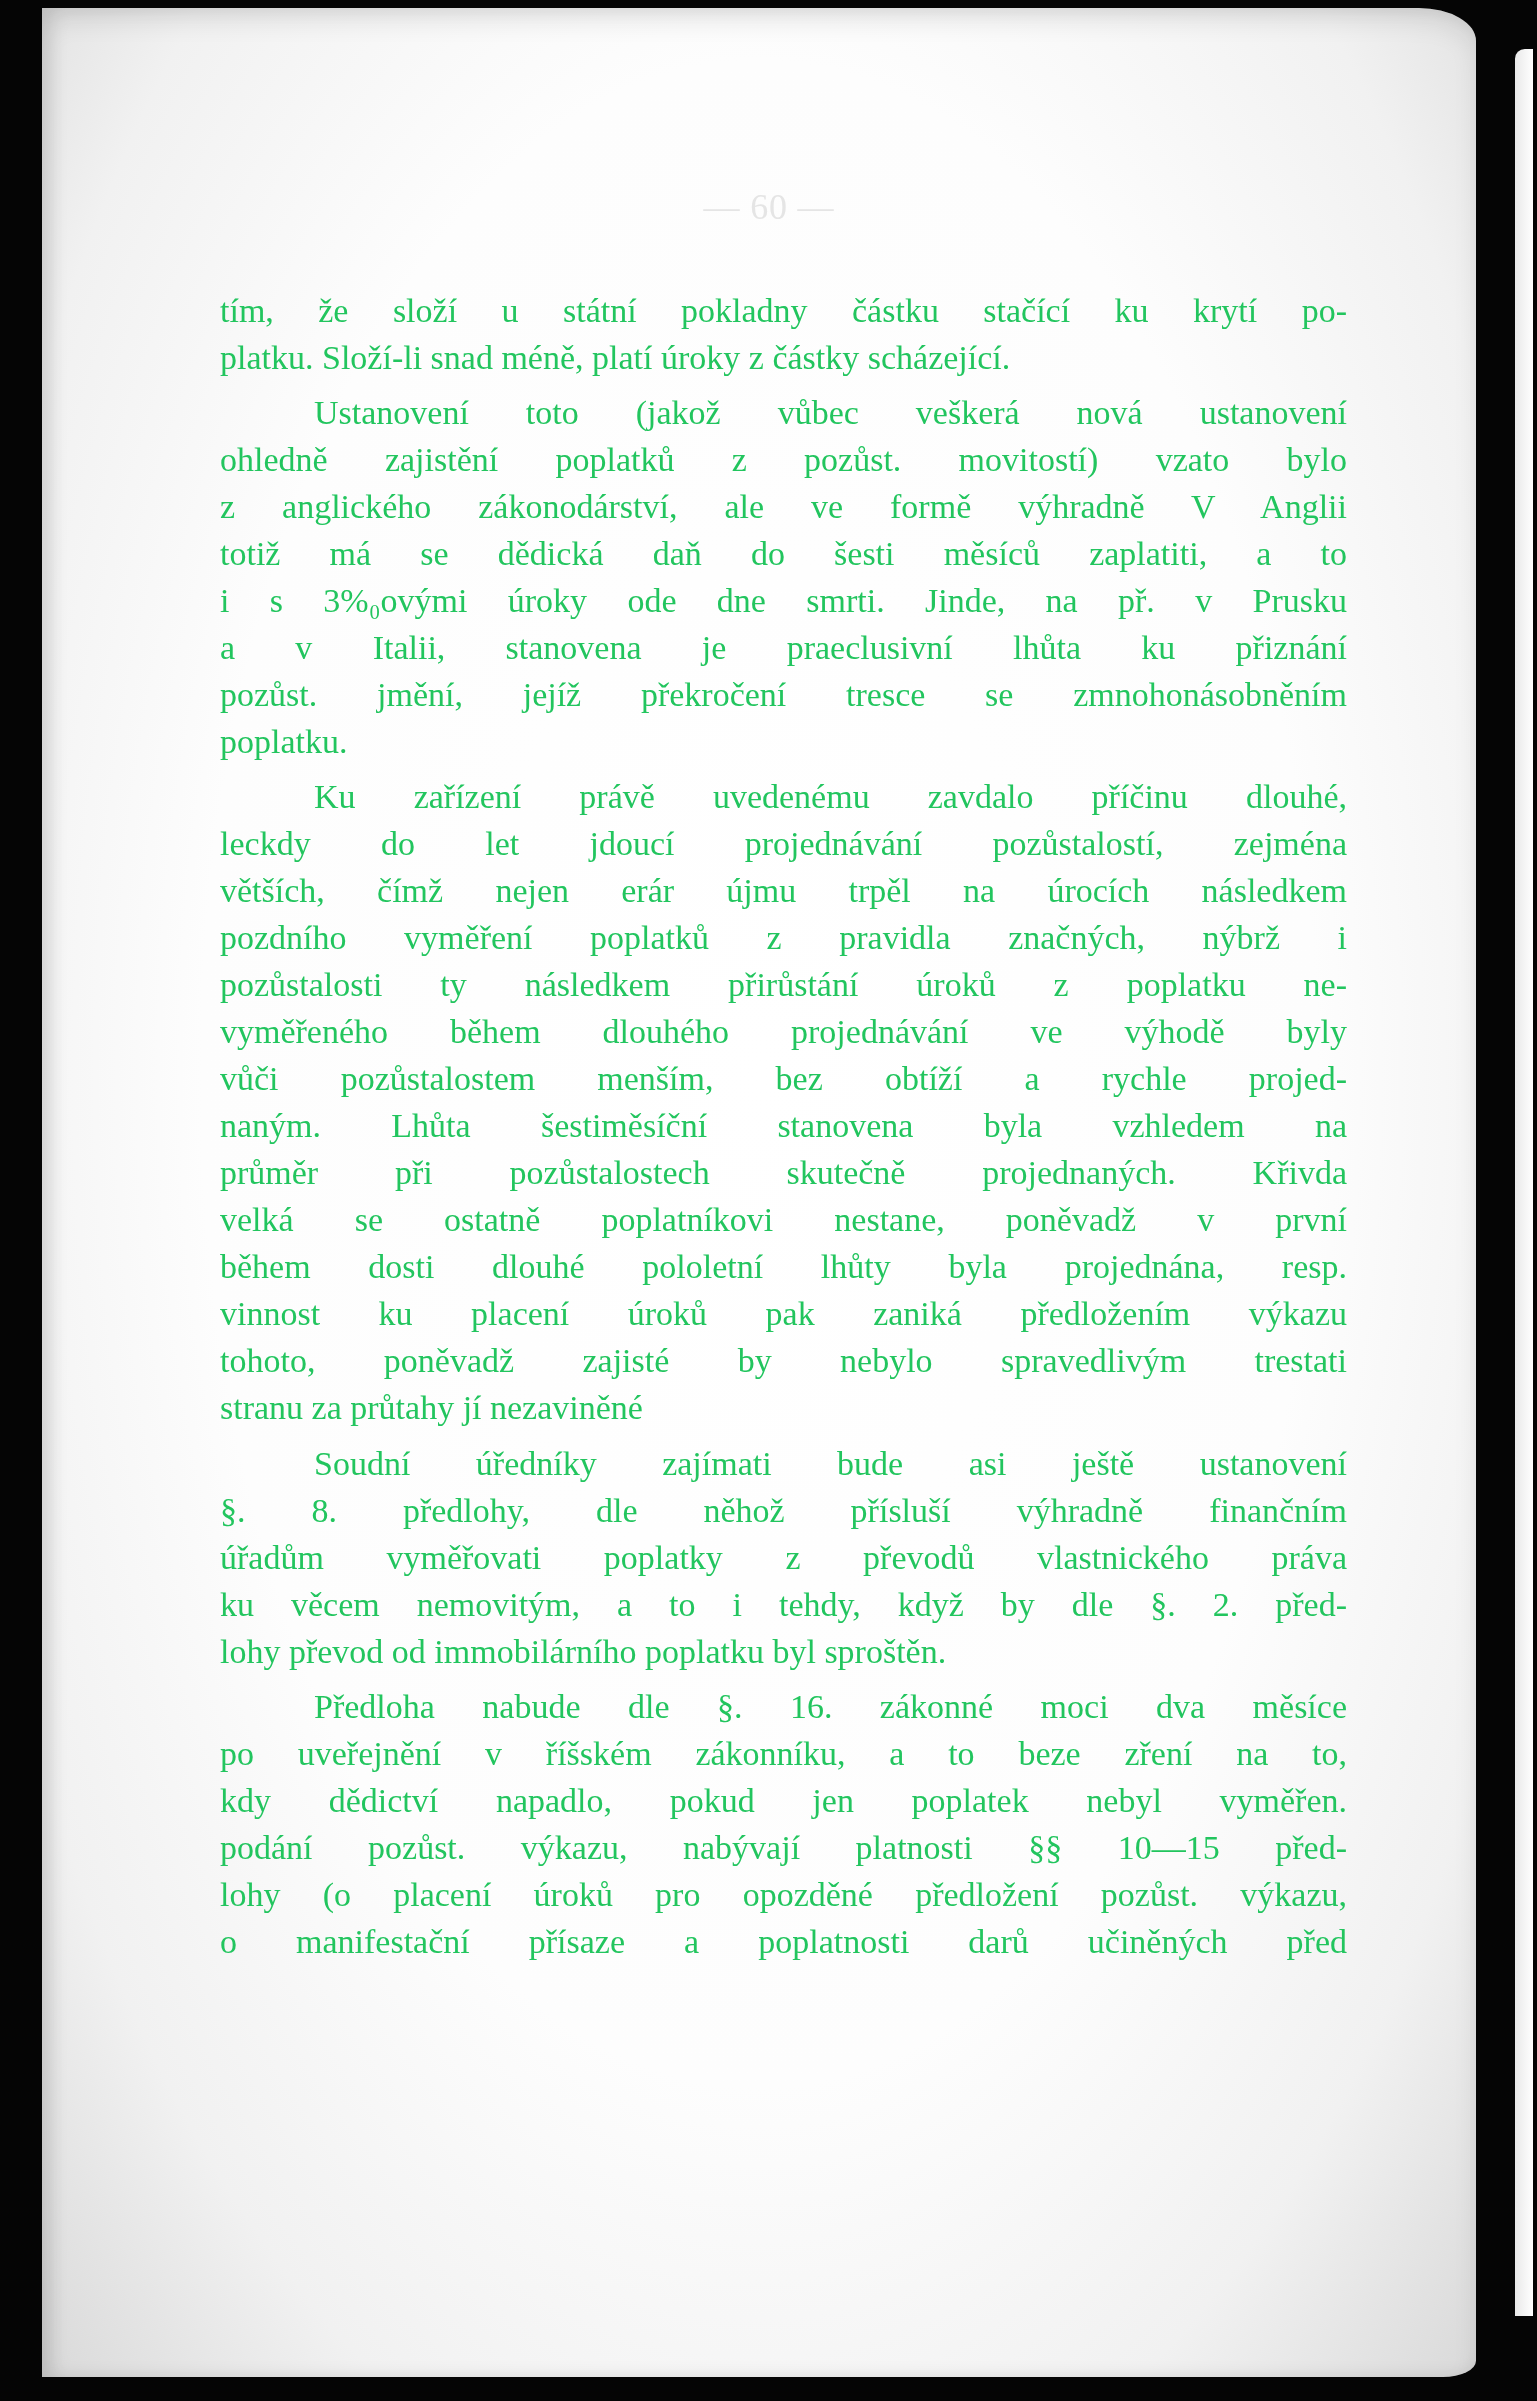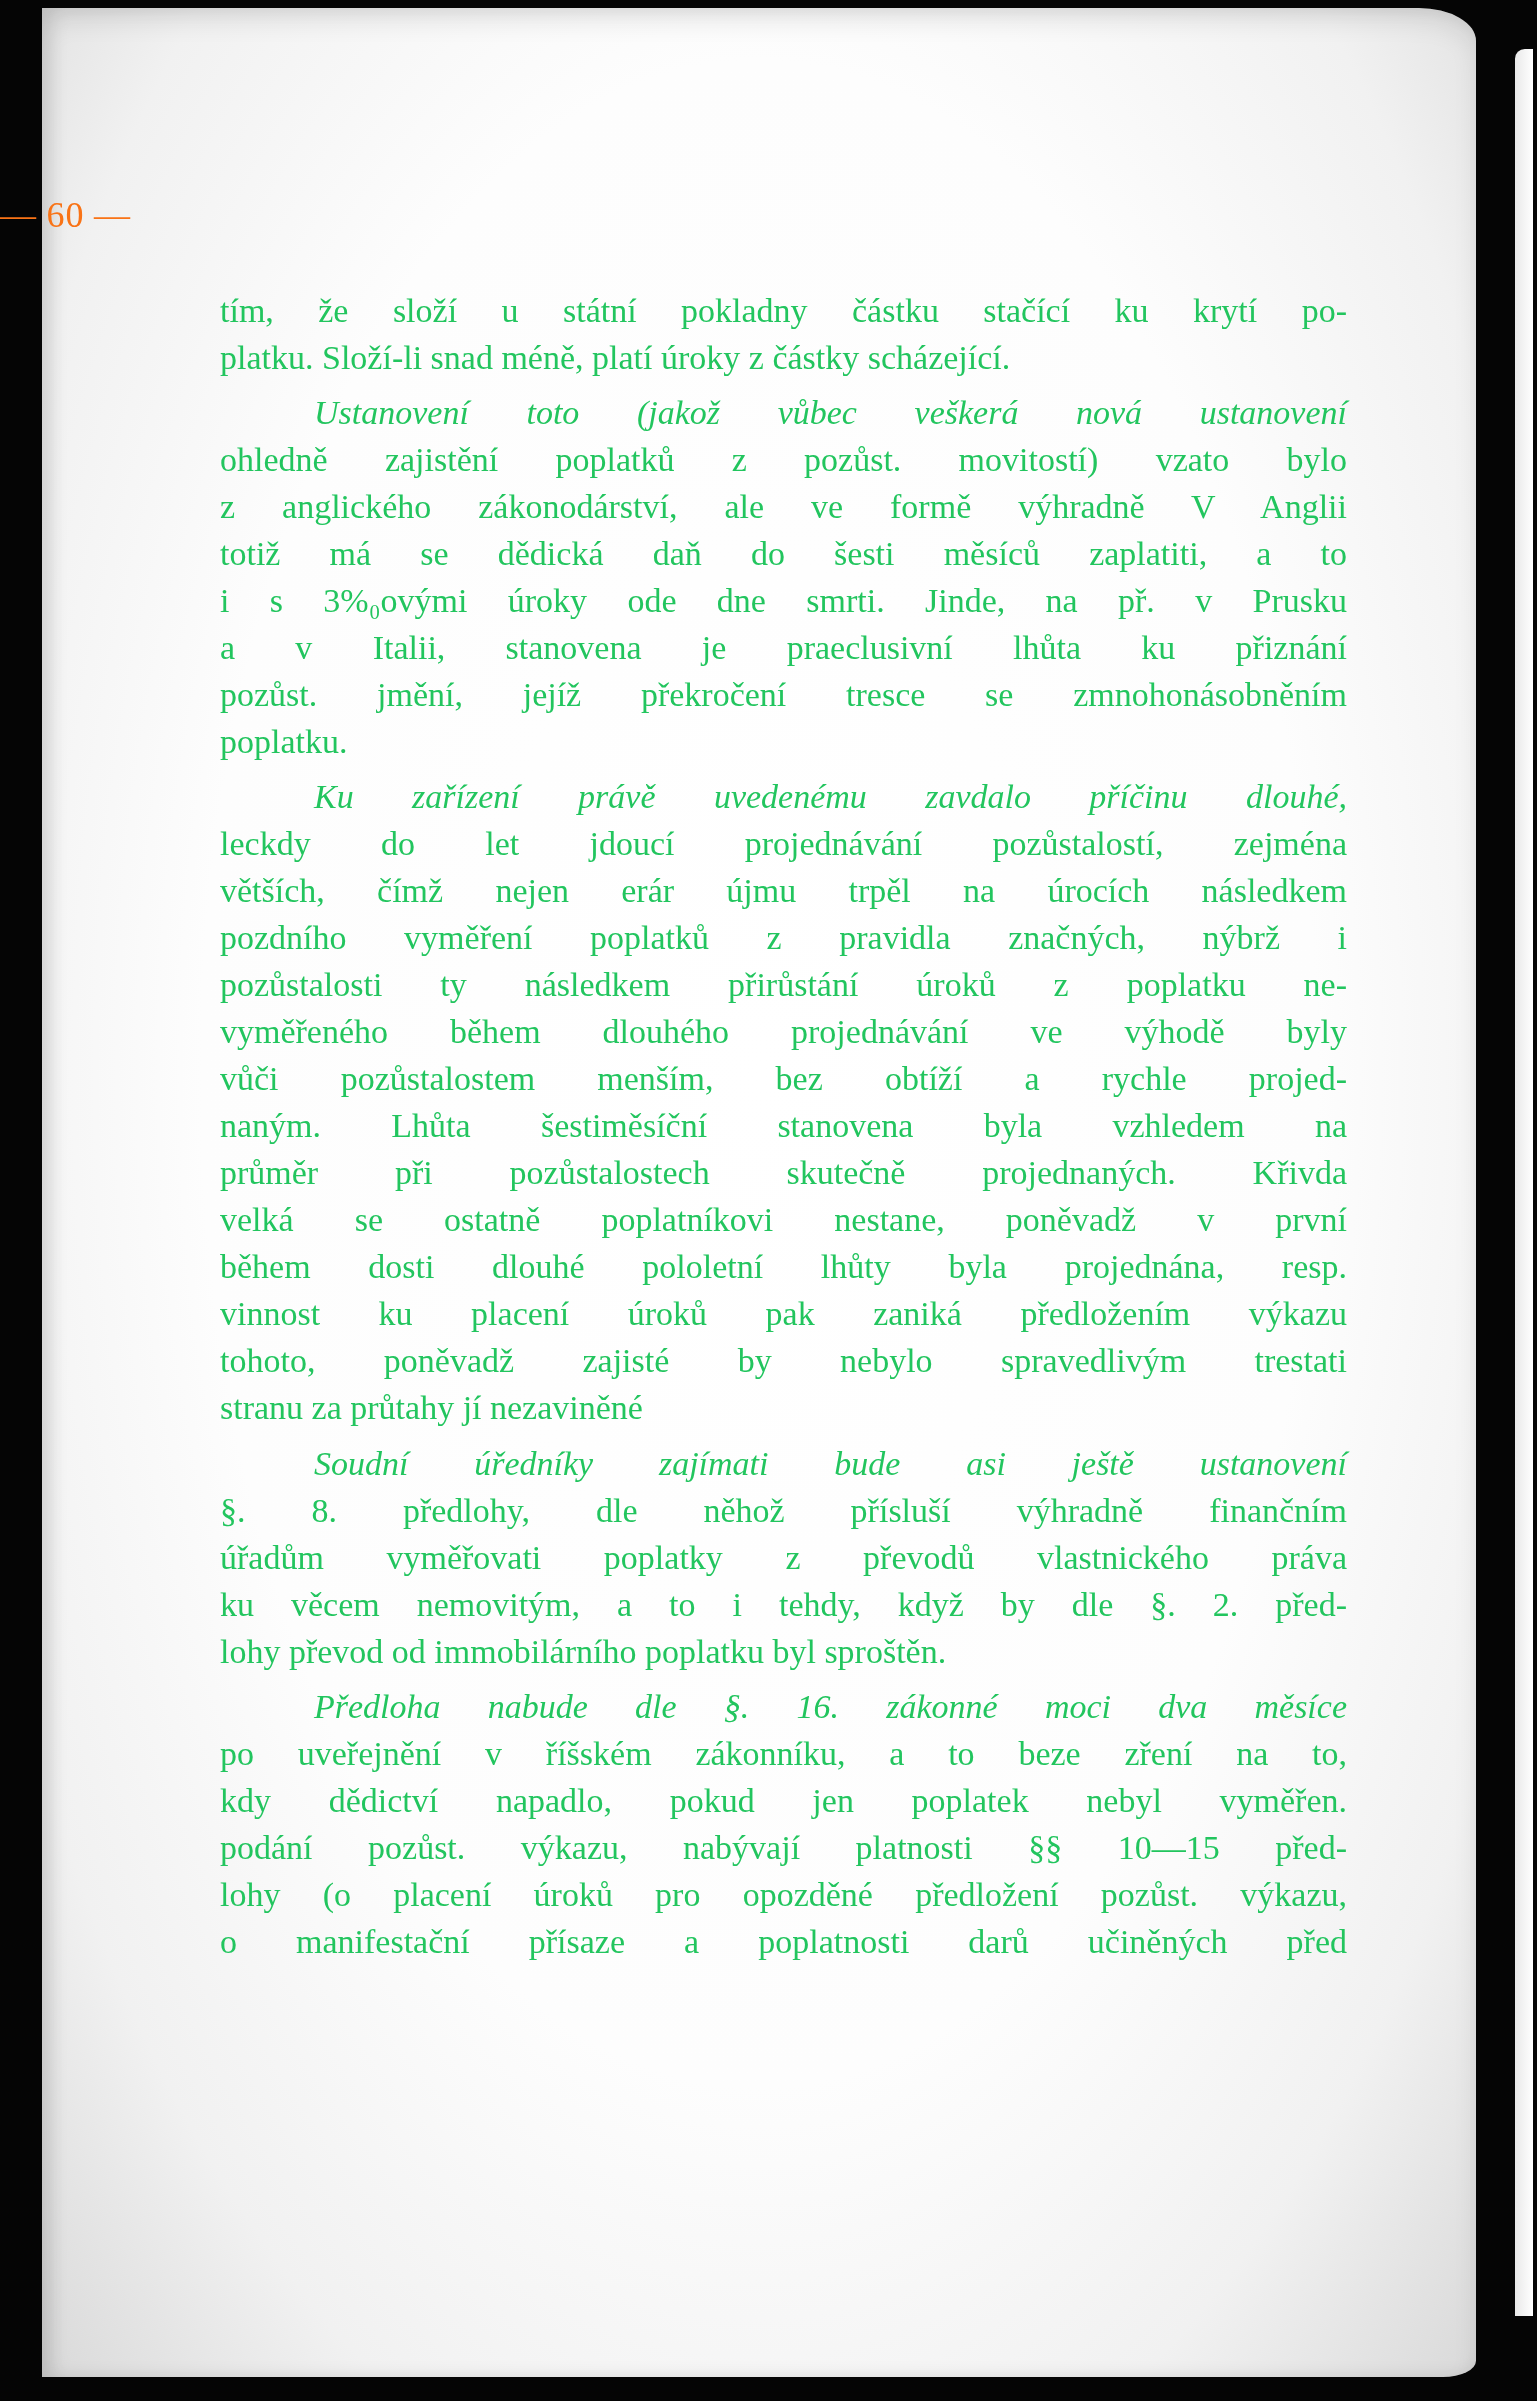--- a/index.html
+++ b/index.html
@@ -35,26 +35,26 @@
       position: absolute;
       left: 1515px;
       top: 49px;
       width: 18px;
       height: 2267px;
       background: linear-gradient(to right, #e9e9e9, #ffffff);
       border-top-left-radius: 9.8px;
     }
     .page-number {
       position: absolute;
-      top: 194px;
+      top: 186px;
       left: 0;
       width: 1538px;
-      text-align: left;
+      text-align: center;
       font-size: 36px;
-      color: #f97316;
+      color: #e5e5e5;
       letter-spacing: 0.8px;
     }
     .text-block {
       position: absolute;
       left: 220px;
       top: 287px;
       width: 1127px;
       color: #22c55e;
       font-size: 34px;
       line-height: 47px;
@@ -68,21 +68,20 @@
       text-align-last: justify;
       white-space: nowrap;
       height: 47px;
       font-stretch: condensed;
     }
     .line.last {
       text-align-last: left;
     }
     .line.indent {
       padding-left: 94px;
-      font-style: italic;
     }
   </style>
 </head>
 <body>
 
 <div class="scan-frame"></div>
 <div class="edge-strip"></div>
 
 <div class="page"></div>
 

